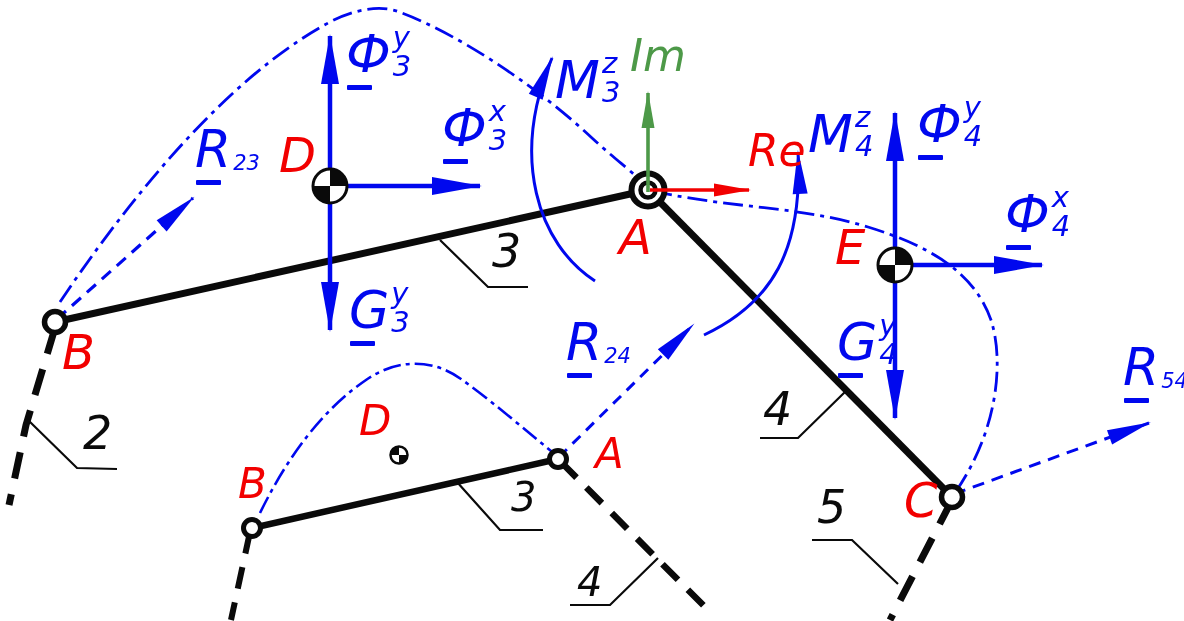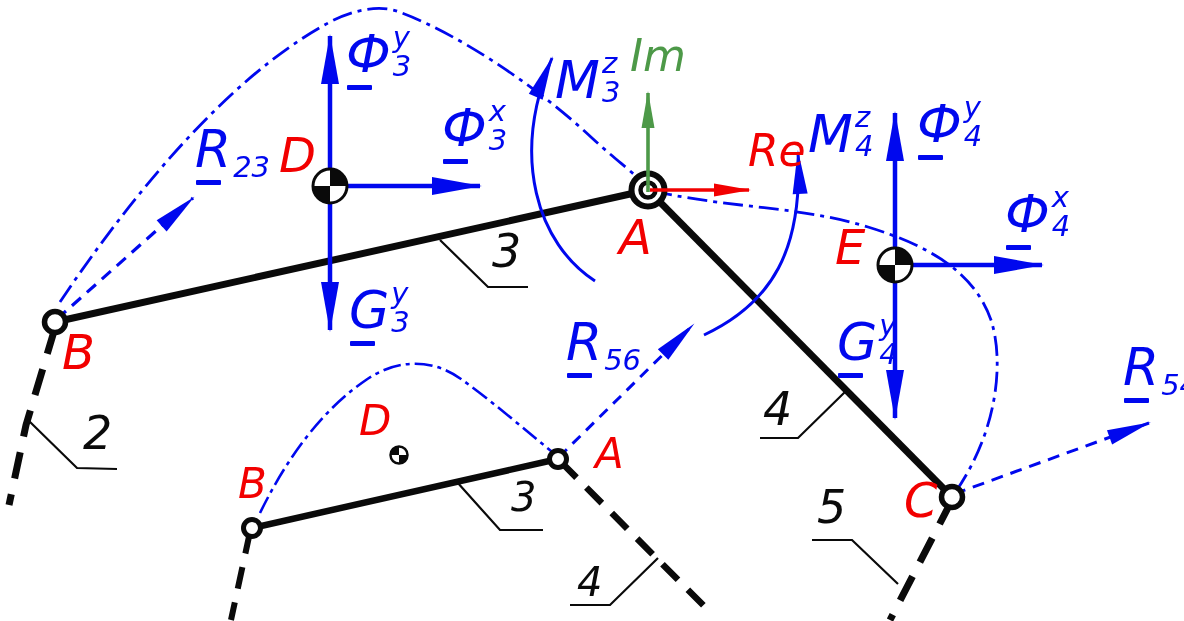--- a/index.html
+++ b/index.html
@@ -19,21 +19,21 @@
   .joint-letter{font-size:48px;}
   .joint-letter.small{font-size:42px;}
   .num{font-size:46px;}
   .num.small{font-size:40px;}
   .axis-word{font-size:44px;font-style:italic;}
   
   .vl{position:absolute;display:flex;align-items:flex-start;font-style:italic;line-height:1;}
   .vl .base{font-size:52px;line-height:0.86;position:relative;display:inline-block;}
   .vl .stack{display:flex;flex-direction:column;font-size:29px;line-height:0.92;margin-left:2px;margin-top:-8px;}
   .vl .stack .sub{margin-top:2px;}
-  .vl .subonly{font-size:29px;margin-top:26px;margin-left:2px;}
+  .vl .subonly{font-size:21px;margin-top:26px;margin-left:2px;}
   .vl.u .base::after{
     content:"";position:absolute;left:1px;bottom:-13px;width:25px;height:5px;
     background:currentColor;border-radius:1px;
   }
 </style>
 </head>
 <body>
 
 <div id="stage">
 
@@ -189,20 +189,20 @@
         <span class="sup">y</span>
         <span class="sub">4</span>
       </span>
   </div>
   <div class="vl u blue" style="left:195px;top:127px;">
     <span class="base">R</span>
     <span class="subonly">23</span>
   </div>
   <div class="vl u blue" style="left:566px;top:320px;">
     <span class="base">R</span>
-    <span class="subonly">56</span>
+    <span class="subonly">24</span>
   </div>
   <div class="vl u blue" style="left:1123px;top:345px;">
     <span class="base">R</span>
     <span class="subonly">54</span>
   </div>
 
 </div>
 
 </body></html>

